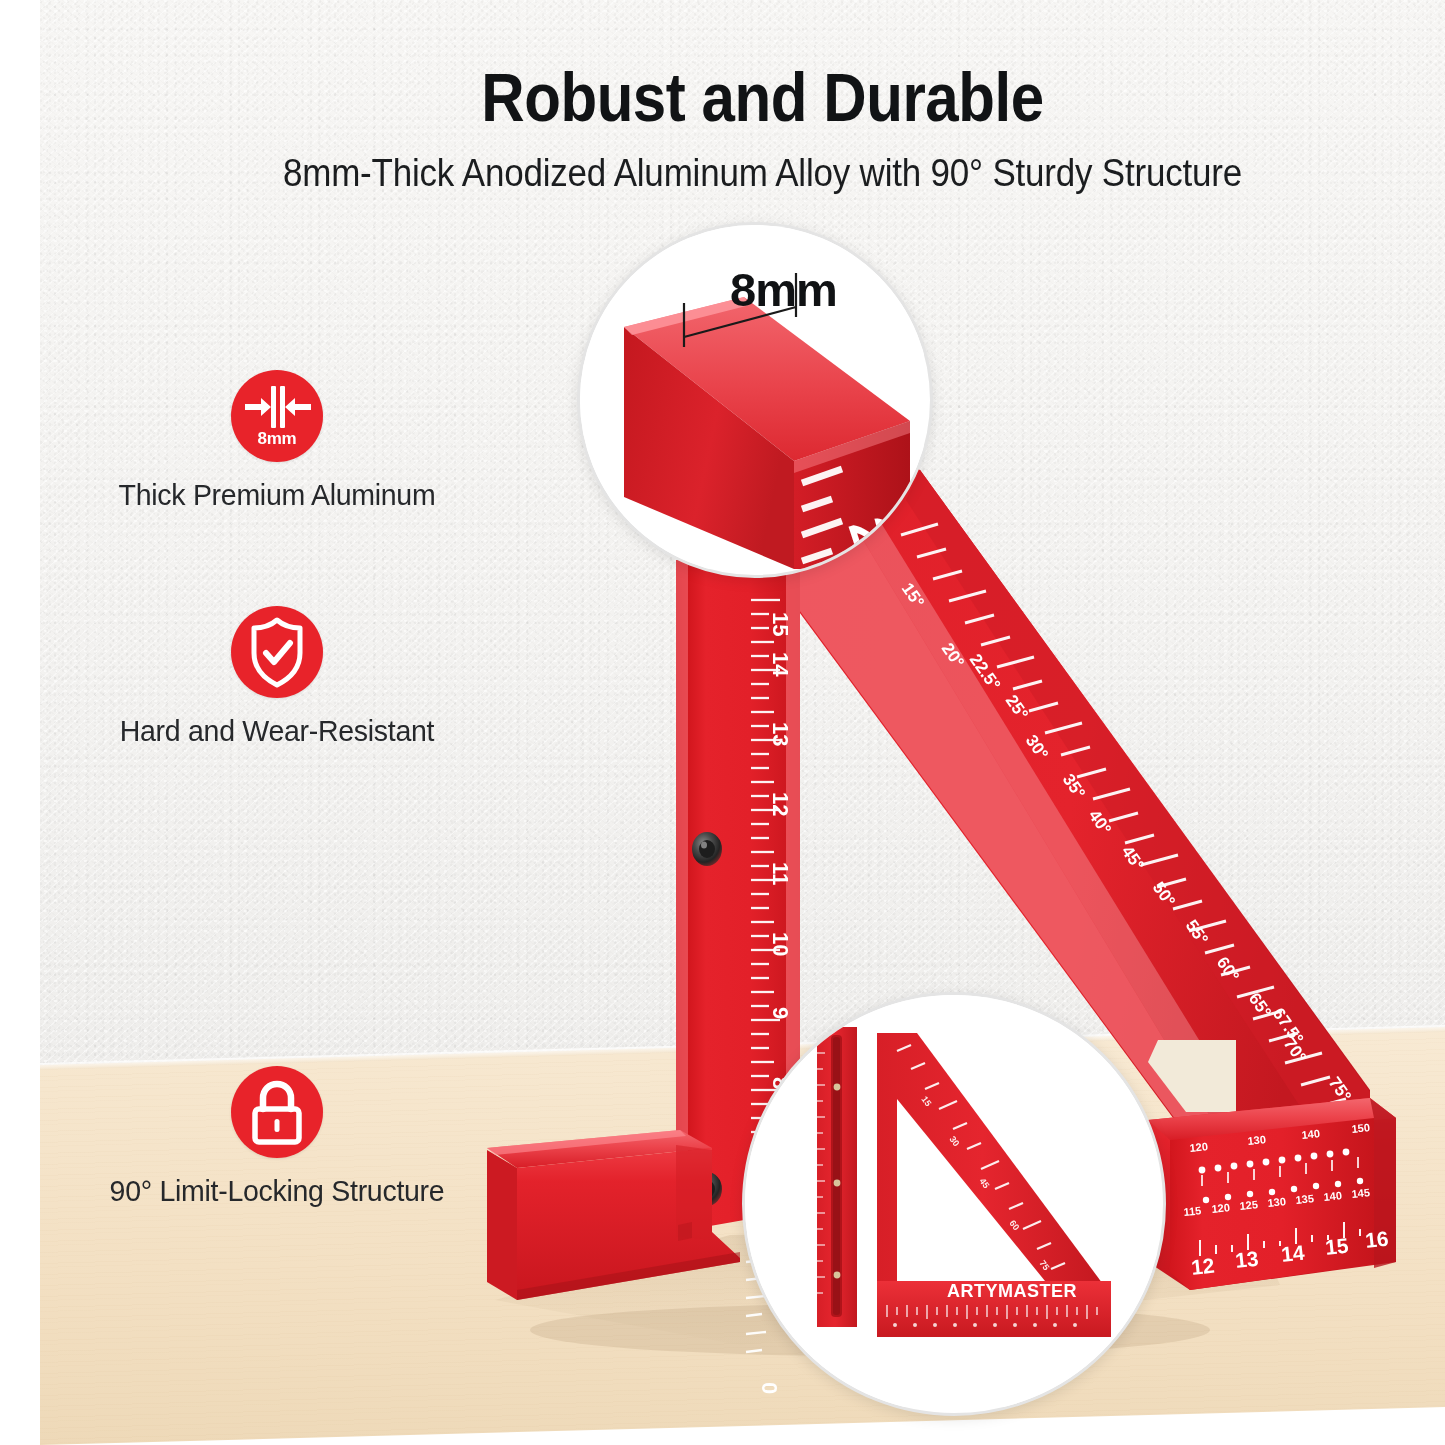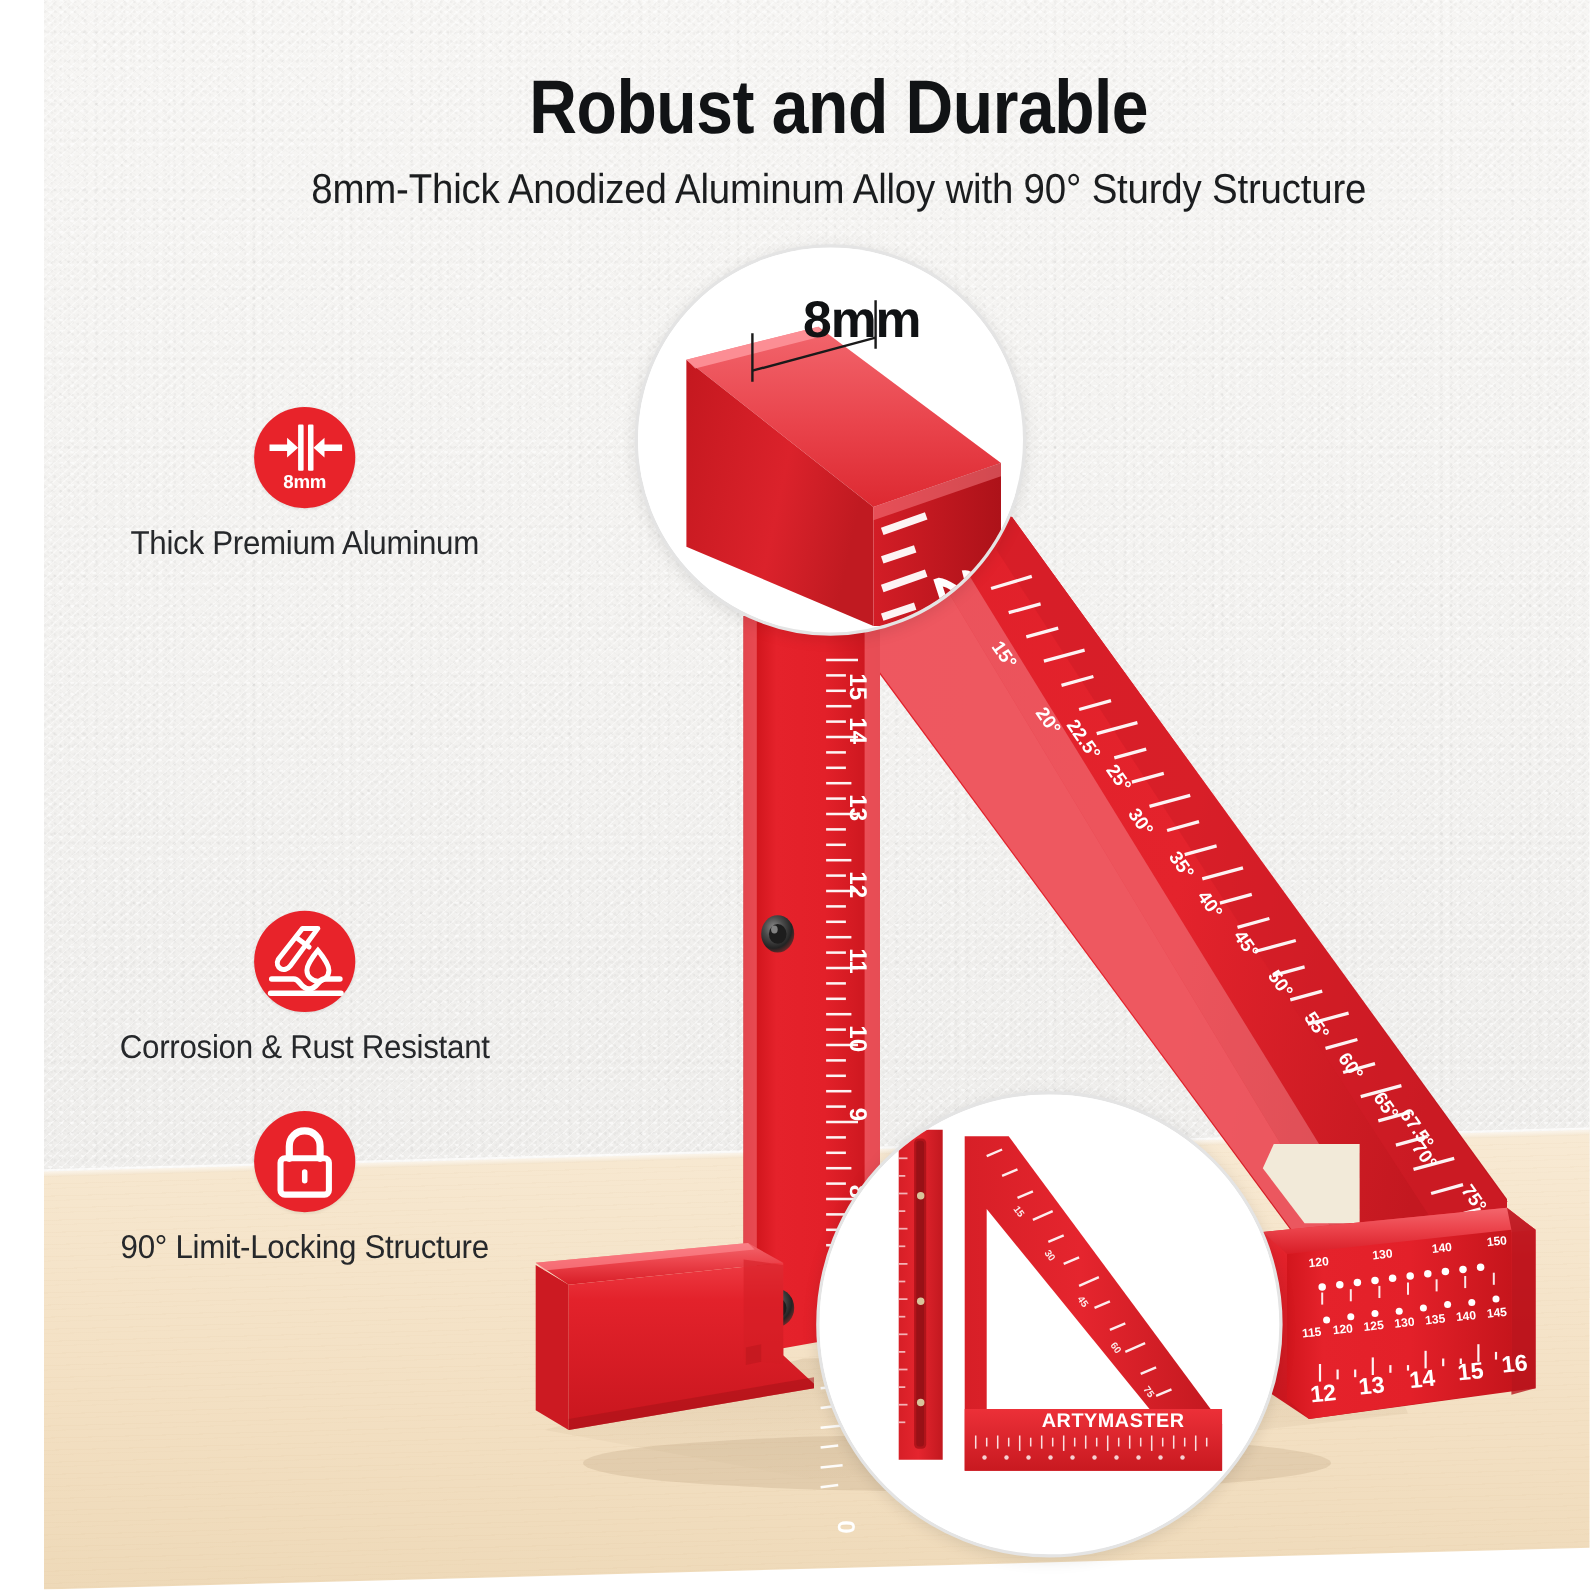--- a/index.html
+++ b/index.html
@@ -56,21 +56,21 @@
     line-height:1.05;transform:scaleX(0.87);
   }
   .subhead{
     position:absolute;left:0;top:152px;width:1445px;text-align:center;
     font-size:38px;font-weight:400;color:#1b1d1f;letter-spacing:-0.2px;
     transform:scaleX(0.92);
   }
 
   
   .feature{position:absolute;width:430px;left:22px;text-align:center;}
-  .f1{top:370px;} .f2{top:606px;} .f3{top:828px;} .f4{top:1010px;}
+  .f1{top:370px;} .f2{top:606px;} .f3{top:828px;} .f4{top:1066px;}
   .f-badge{
     width:92px;height:92px;border-radius:50%;background:#e8232a;
     margin:0 auto;position:relative;
     box-shadow:0 1px 3px rgba(0,0,0,.09);
   }
   .f-badge svg{display:block;width:92px;height:92px;}
   .f-label{
     margin-top:16px;font-size:30px;color:#26282b;font-weight:400;
     letter-spacing:-0.3px;transform:scaleX(0.95);white-space:nowrap;
   }
@@ -567,35 +567,30 @@
           <rect x="49" y="16" width="5" height="42" rx="1"></rect>
           <path d="M14,34 L30,34 L30,28 L40,37 L30,46 L30,40 L14,40 Z"></path>
           <path d="M80,34 L64,34 L64,28 L54,37 L64,46 L64,40 L80,40 Z"></path>
         </g>
       </svg>
       <div class="badge-mm">8mm</div>
     </div>
     <div class="f-label">Thick Premium Aluminum</div>
   </div>
 
-
-  <div class="feature f3">
+  <div class="feature f2">
     <div class="f-badge">
       <svg viewBox="0 0 92 92" xmlns="http://www.w3.org/2000/svg">
-        <g fill="none" stroke="#ffffff" stroke-width="4.5" stroke-linejoin="round" stroke-linecap="round">
-          <path d="M44,16 L58,16 L33,50 C28,57 18,52 22,44 Z"></path>
-          <line x1="38" y1="24" x2="50" y2="33"></line>
-        </g>
-        <path d="M58,36 C58,36 48,48 48,54 C48,60 53,64 58,64 C63,64 68,60 68,54 C68,48 58,36 58,36 Z" fill="none" stroke="#ffffff" stroke-width="4.5"></path>
-        <path d="M16,62 L36,62 C42,62 42,71 50,71 C58,71 58,62 64,62 L78,62" fill="none" stroke="#ffffff" stroke-width="5" stroke-linecap="round"></path>
-        <path d="M15,75 L79,75" stroke="#ffffff" stroke-width="5" stroke-linecap="round"></path>
+        <path d="M46,14 C38,21 30,22 23,22 L23,47 C23,63 34,73 46,79 C58,73 69,63 69,47 L69,22 C62,22 54,21 46,14 Z" fill="none" stroke="#ffffff" stroke-width="5" stroke-linejoin="round"></path>
+        <path d="M35,47 L43,56 L59,37" fill="none" stroke="#ffffff" stroke-width="6" stroke-linecap="round" stroke-linejoin="round"></path>
       </svg>
     </div>
-    <div class="f-label">Corrosion &amp; Rust Resistant</div>
+    <div class="f-label">Hard and Wear-Resistant</div>
   </div>
+
 
   <div class="feature f4">
     <div class="f-badge">
       <svg viewBox="0 0 92 92" xmlns="http://www.w3.org/2000/svg">
         <path d="M32,43 L32,32 C32,24 38,18 46,18 C54,18 60,24 60,32 L60,43" fill="none" stroke="#ffffff" stroke-width="6.5" stroke-linecap="round"></path>
         <rect x="24" y="43" width="44" height="33" rx="4" fill="none" stroke="#ffffff" stroke-width="5.5"></rect>
         <rect x="43.5" y="53" width="5" height="13" rx="2.5" fill="#ffffff"></rect>
       </svg>
     </div>
     <div class="f-label">90° Limit-Locking Structure</div>

